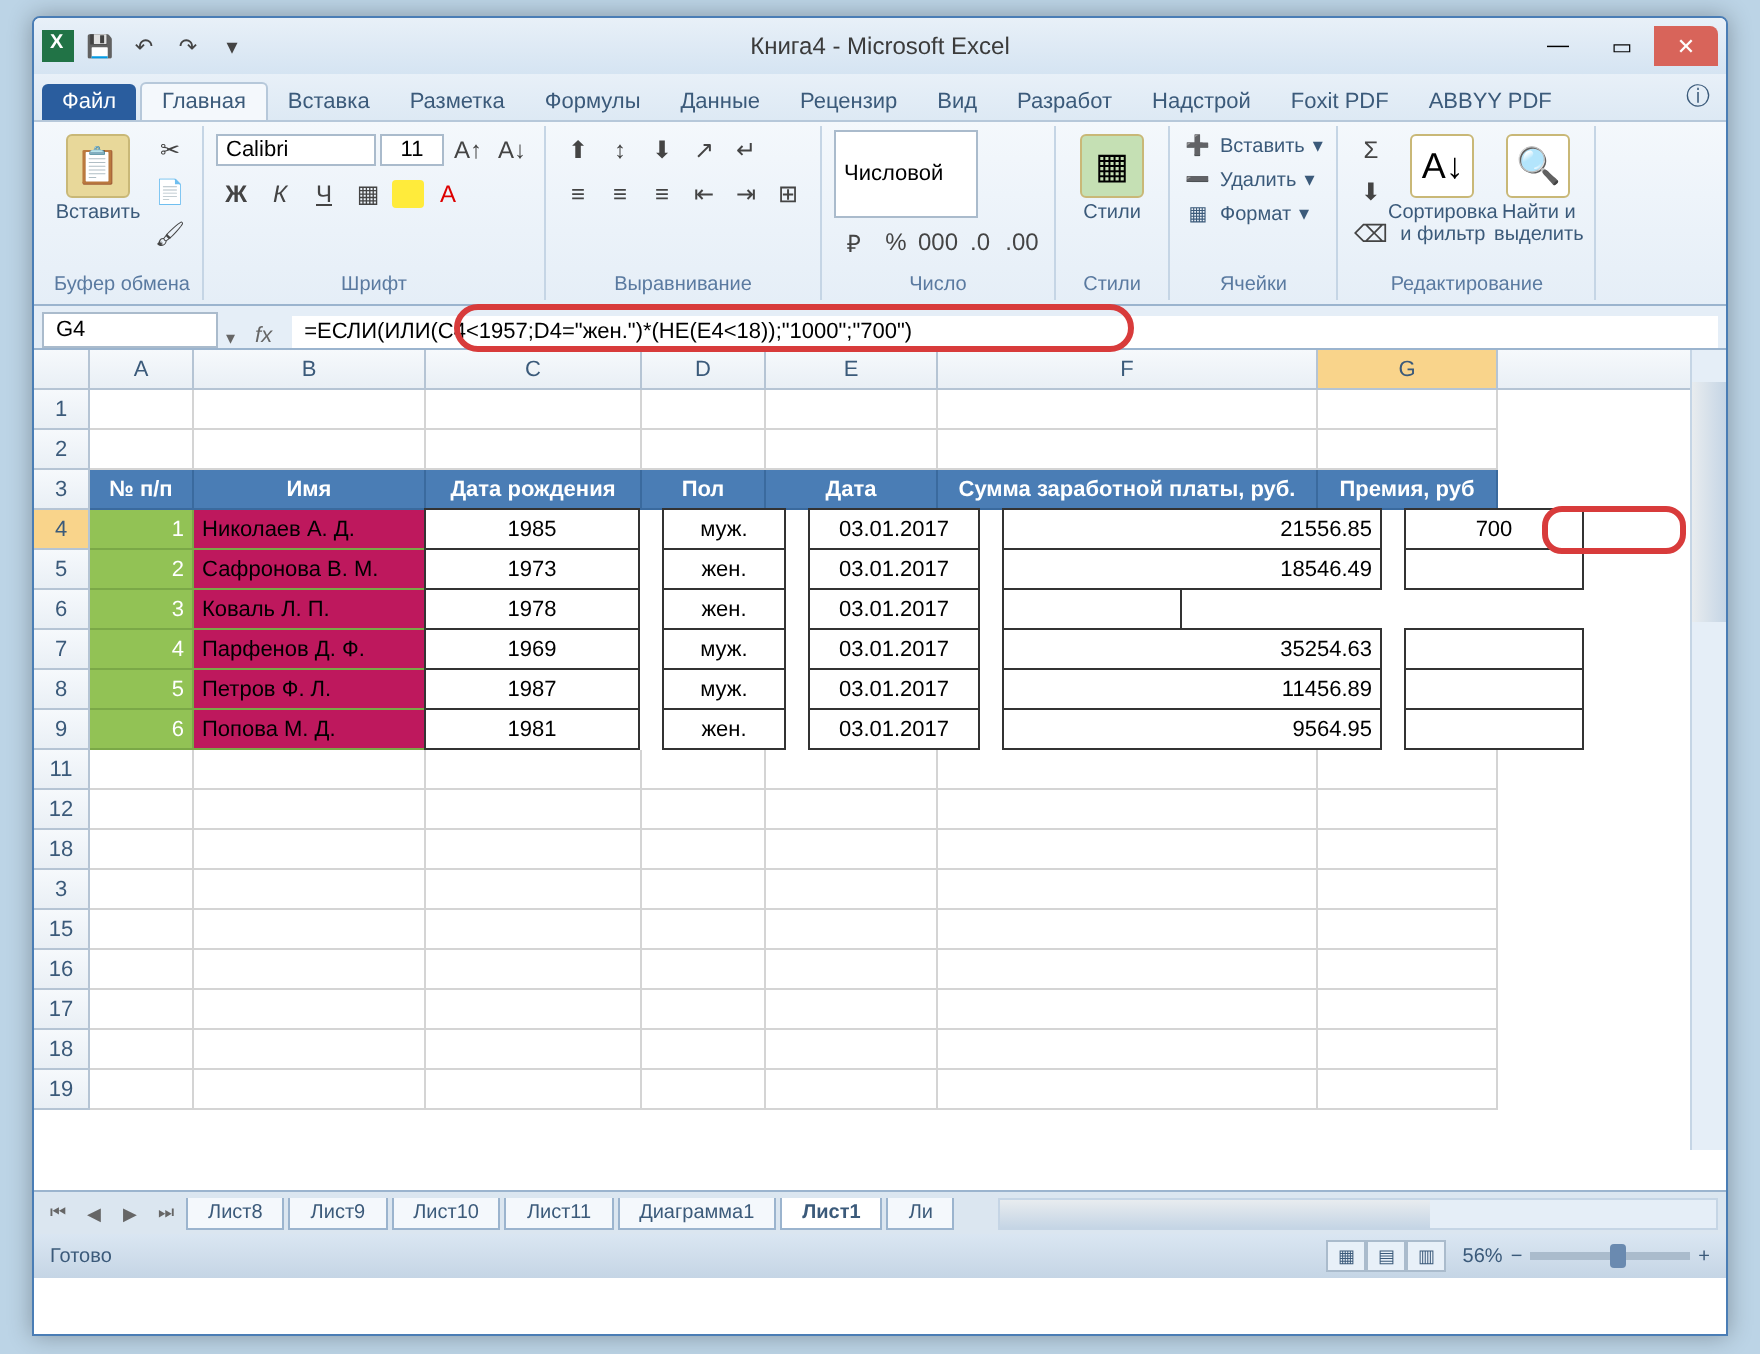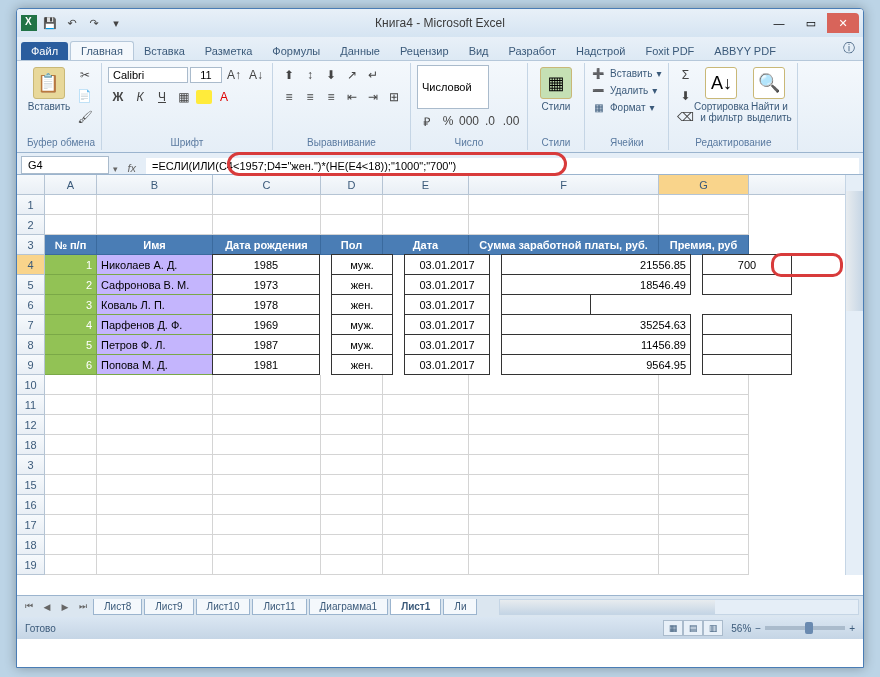--- a/index.html
+++ b/index.html
@@ -65,21 +65,21 @@
     .col-h.sel { background: #f9d48b; }
     .cA { width: 52px; } .cB { width: 116px; } .cC { width: 108px; } .cD { width: 62px; } .cE { width: 86px; } .cF { width: 190px; } .cG { width: 90px; }
     
     .grid { position: relative; height: 400px; background: #fff; overflow: hidden; }
     .row { display: flex; height: 20px; }
     .row-h { width: 28px; background: linear-gradient(#f6f9fc, #e9eff5); border-right: 1px solid #b5c4d4; border-bottom: 1px solid #b5c4d4; font-size: 11px; color: #3b5a7a; display: flex; align-items: center; justify-content: center; }
     .row-h.sel { background: #f9d48b; }
     .cell { border-right: 1px solid #d4d4d4; border-bottom: 1px solid #d4d4d4; font-size: 11px; padding: 2px 4px; display: flex; align-items: center; overflow: hidden; white-space: nowrap; }
     .cell.header-cell { background: #4a7db5; color: #fff; font-weight: bold; justify-content: center; text-align: center; border-right: 1px solid #3a6a9e; border-bottom: 1px solid #3a6a9e; }
     .cell.num-cell { background: #92c255; color: #fff; justify-content: flex-end; border-right: 1px solid #7aa847; border-bottom: 1px solid #7aa847; }
-    .cell.name-cell { background: #c4b5fd; color: #000; border-right: 1px solid #7aa847; border-bottom: 1px solid #7aa847; }
+    .cell.name-cell { background: #be185d; color: #000; border-right: 1px solid #7aa847; border-bottom: 1px solid #7aa847; }
     .cell.data { border: 1px solid #333; margin: -1px 12px 0 -1px; }
     .cell.r { justify-content: flex-end; }
     .cell.c { justify-content: center; }
     .cell.hl { position: relative; }
     .cell-highlight { position: absolute; border: 3px solid #d83b3b; border-radius: 10px; pointer-events: none; left: 754px; top: 58px; width: 72px; height: 24px; }
     
     .sheet-tabs { height: 22px; background: #dbe6f0; border-top: 1px solid #9bb4ce; display: flex; align-items: center; padding: 0 4px; gap: 2px; }
     .nav-btn { width: 16px; height: 16px; font-size: 9px; color: #666; display: flex; align-items: center; justify-content: center; }
     .sheet-tab { padding: 2px 10px; font-size: 10px; background: #f4f8fc; border: 1px solid #9bb4ce; border-top: none; color: #3b5a7a; }
     .sheet-tab.active { background: #fff; font-weight: bold; }
@@ -347,30 +347,20 @@
         <div class="row-h">9</div>
       <div class="cell cA num-cell">6</div>
       <div class="cell cB name-cell">Попова М. Д.</div>
       <div class="cell cC data c">1981</div>
       <div class="cell cD data c">жен.</div>
       <div class="cell cE data c">03.01.2017</div>
       <div class="cell cF data r">9564.95</div>
       <div class="cell cG data"></div>
     </div>
     <div class="row">
-        <div class="row-h">10</div>
-        <div class="cell cA"></div>
-        <div class="cell cB"></div>
-        <div class="cell cC"></div>
-        <div class="cell cD"></div>
-        <div class="cell cE"></div>
-        <div class="cell cF"></div>
-        <div class="cell cG"></div>
-      </div>
-    <div class="row">
         <div class="row-h">11</div>
         <div class="cell cA"></div>
         <div class="cell cB"></div>
         <div class="cell cC"></div>
         <div class="cell cD"></div>
         <div class="cell cE"></div>
         <div class="cell cF"></div>
         <div class="cell cG"></div>
       </div>
     <div class="row">

